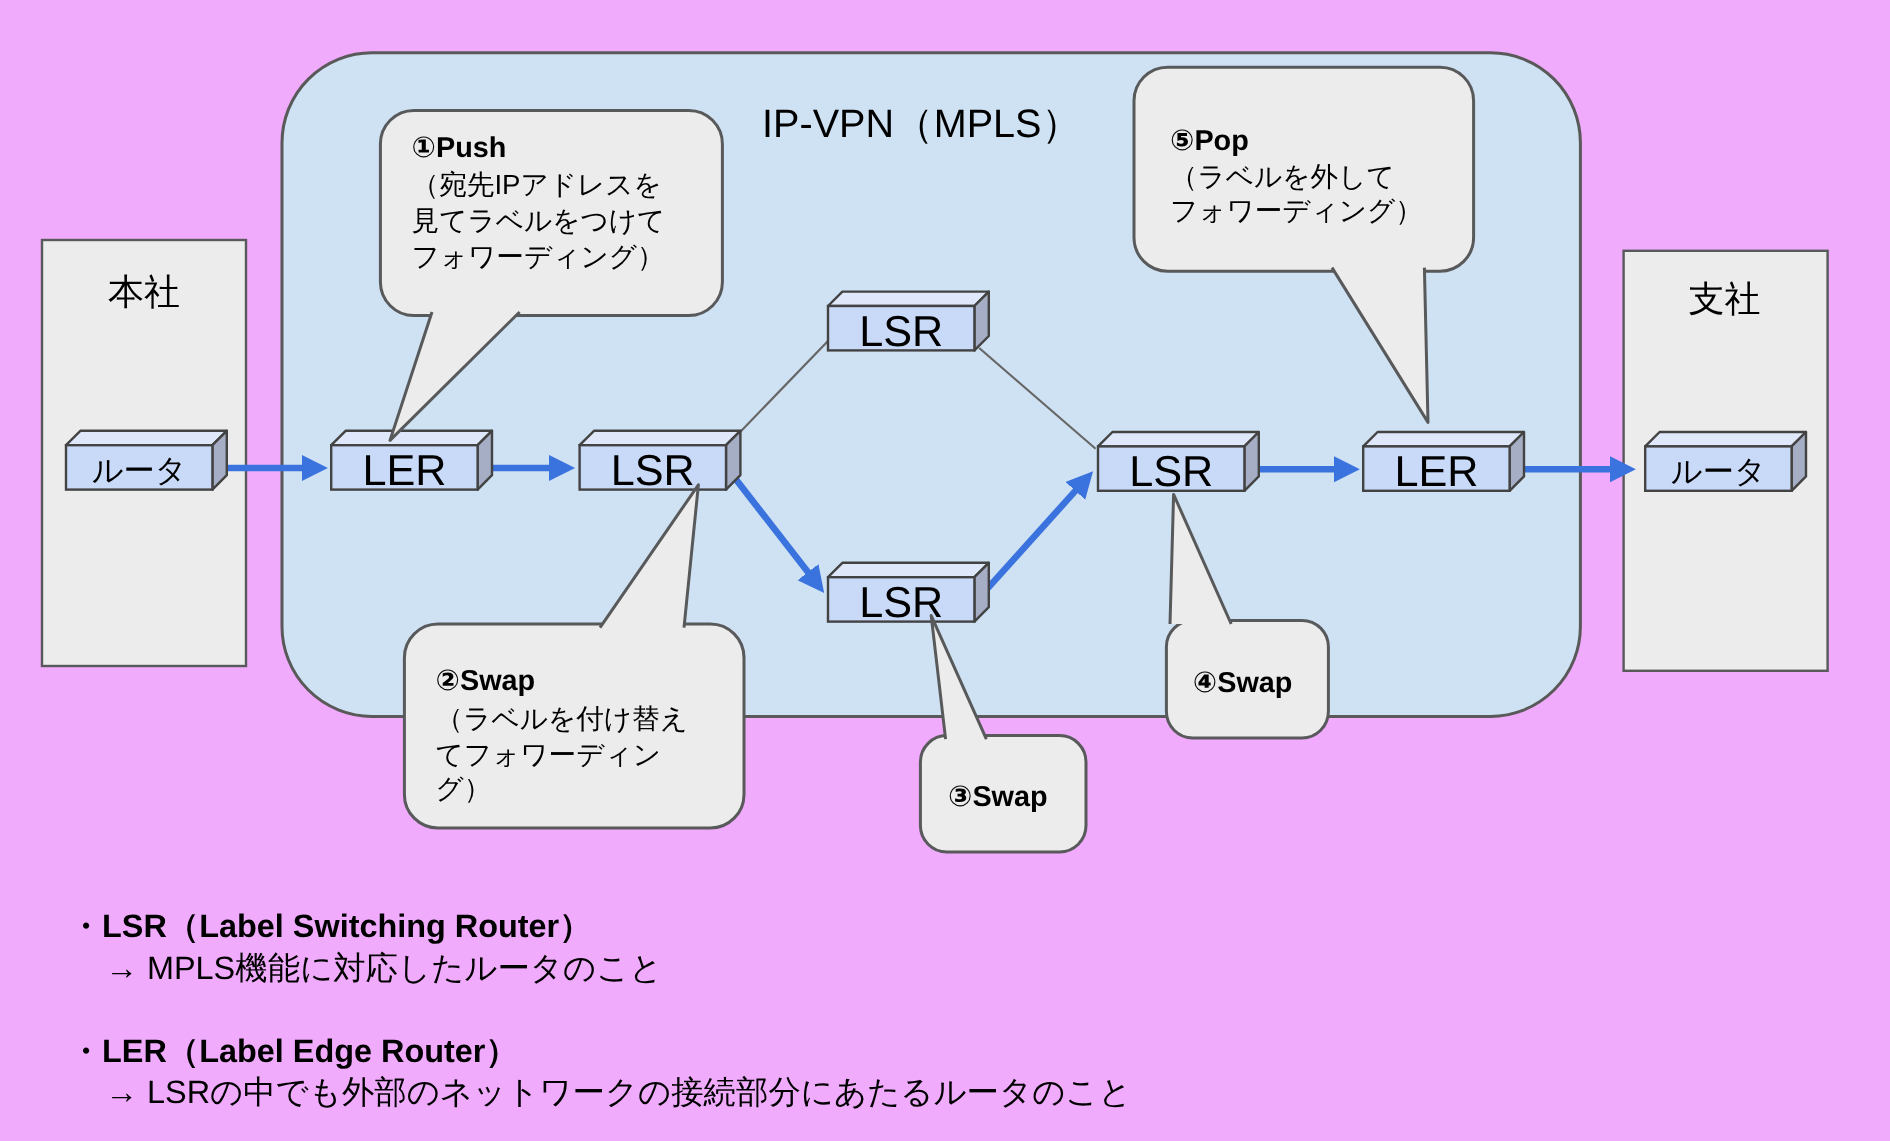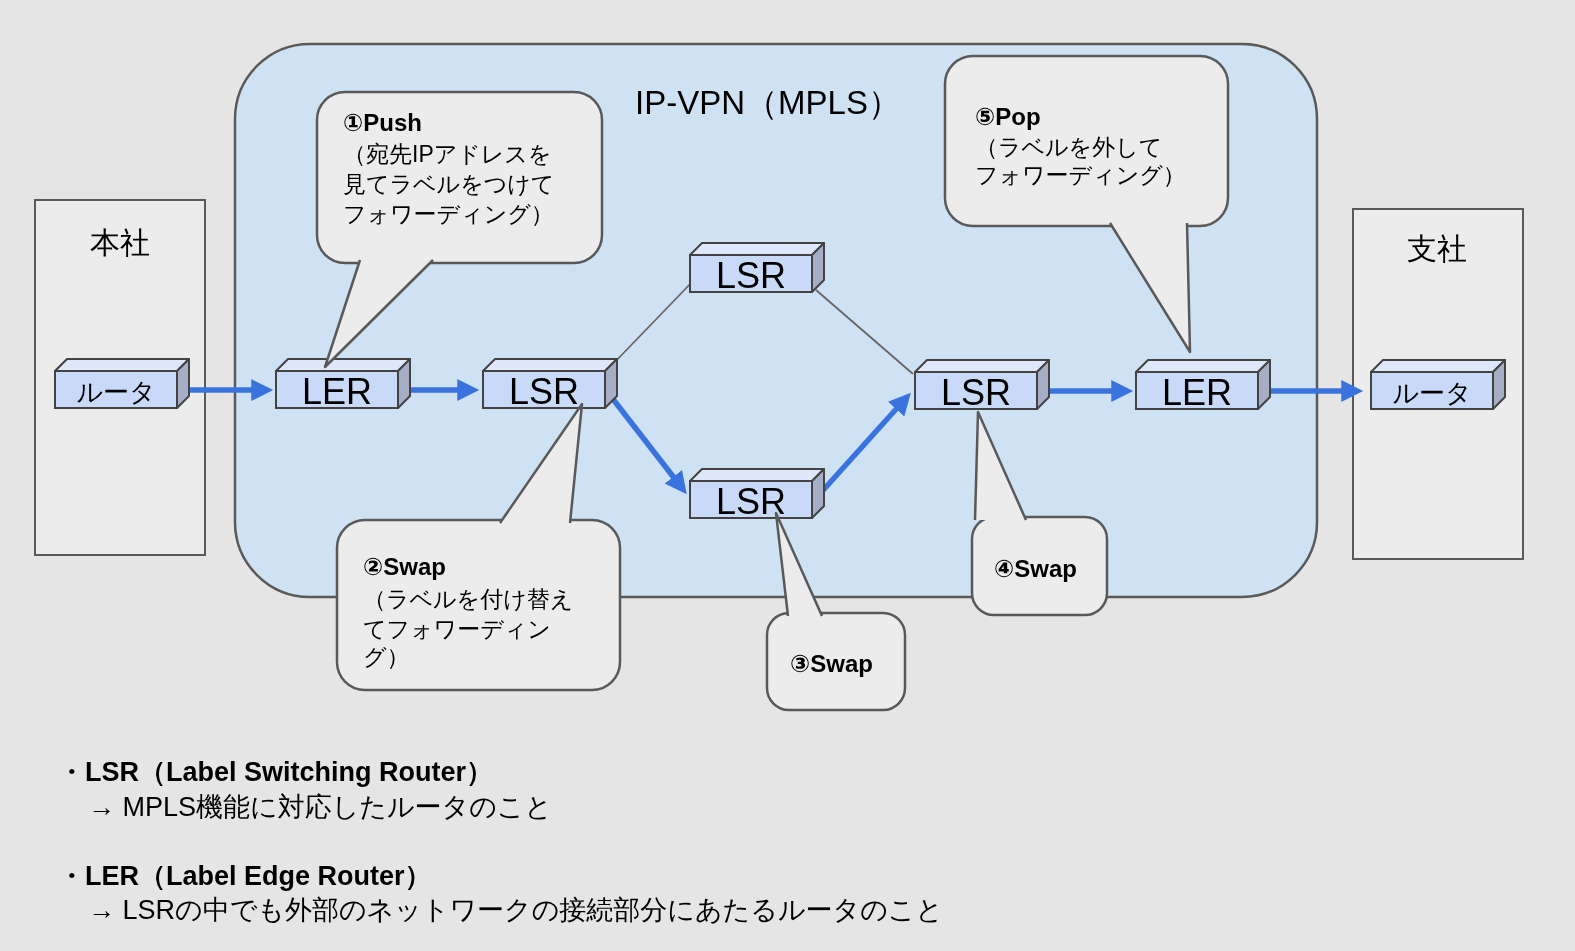--- a/index.html
+++ b/index.html
@@ -1,16 +1,16 @@
 <!DOCTYPE html>
 <html style="--cloud-fill: #cfe2f3; --cloud-border: #595959; --site-fill: #ececec; --site-border: #58595b; --bubble-fill: #ececec; --bubble-border: #58595b; --box-front: #c9daf8; --box-top: #dfe8fb; --box-side: #a5aec5; --box-border: #434343; --arrow-blue: #3b73de; --backup-line: #666666;"><head>
 <meta charset="utf-8">
 <style>
   html,body{margin:0;padding:0;background:#ffffff;}
-  .stage{position:relative;width:1575px;height:951px;background:#e5e5e5;overflow:hidden;
+  .stage{position:relative;width:1575px;height:951px;background:#f0abfc;overflow:hidden;
          font-family:"Liberation Sans","DejaVu Sans",sans-serif;}
   svg{display:block;}
   .cloud{fill:var(--cloud-fill);stroke:var(--cloud-border);stroke-width:2.5;}
   .site-box{fill:var(--site-fill);stroke:var(--site-border);stroke-width:2;}
   .bubble{fill:var(--bubble-fill);stroke:var(--bubble-border);stroke-width:2.5;}
   .bubble-tail{fill:var(--bubble-fill);stroke:var(--bubble-border);stroke-width:2.5;stroke-linejoin:round;}
   .box-top{fill:var(--box-top);stroke:var(--box-border);stroke-width:2;stroke-linejoin:round;}
   .box-side{fill:var(--box-side);stroke:var(--box-border);stroke-width:2;stroke-linejoin:round;}
   .box-front{fill:var(--box-front);stroke:var(--box-border);stroke-width:2;}
   .flow-arrow{stroke:var(--arrow-blue);stroke-width:5.5;fill:none;}

